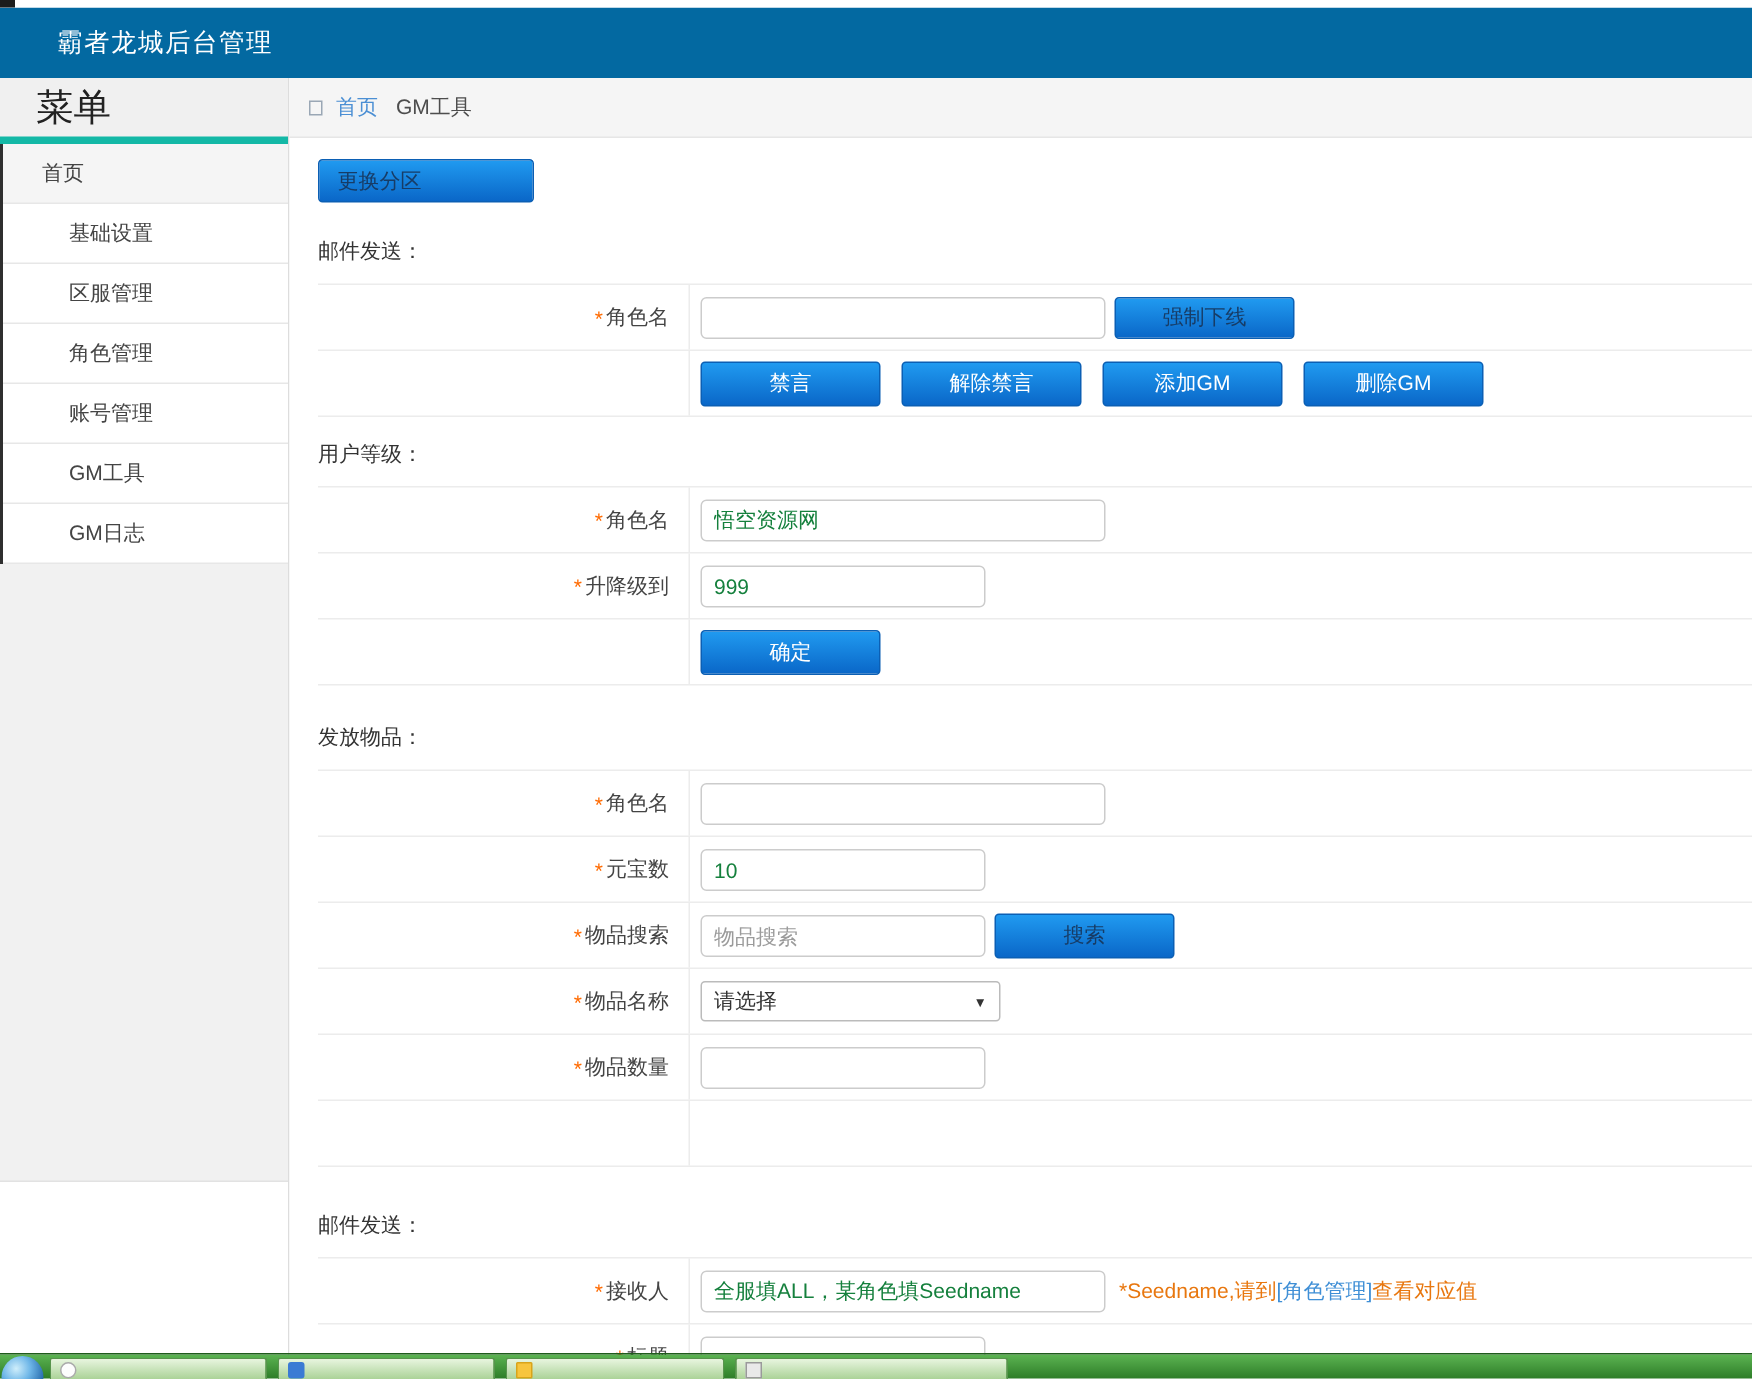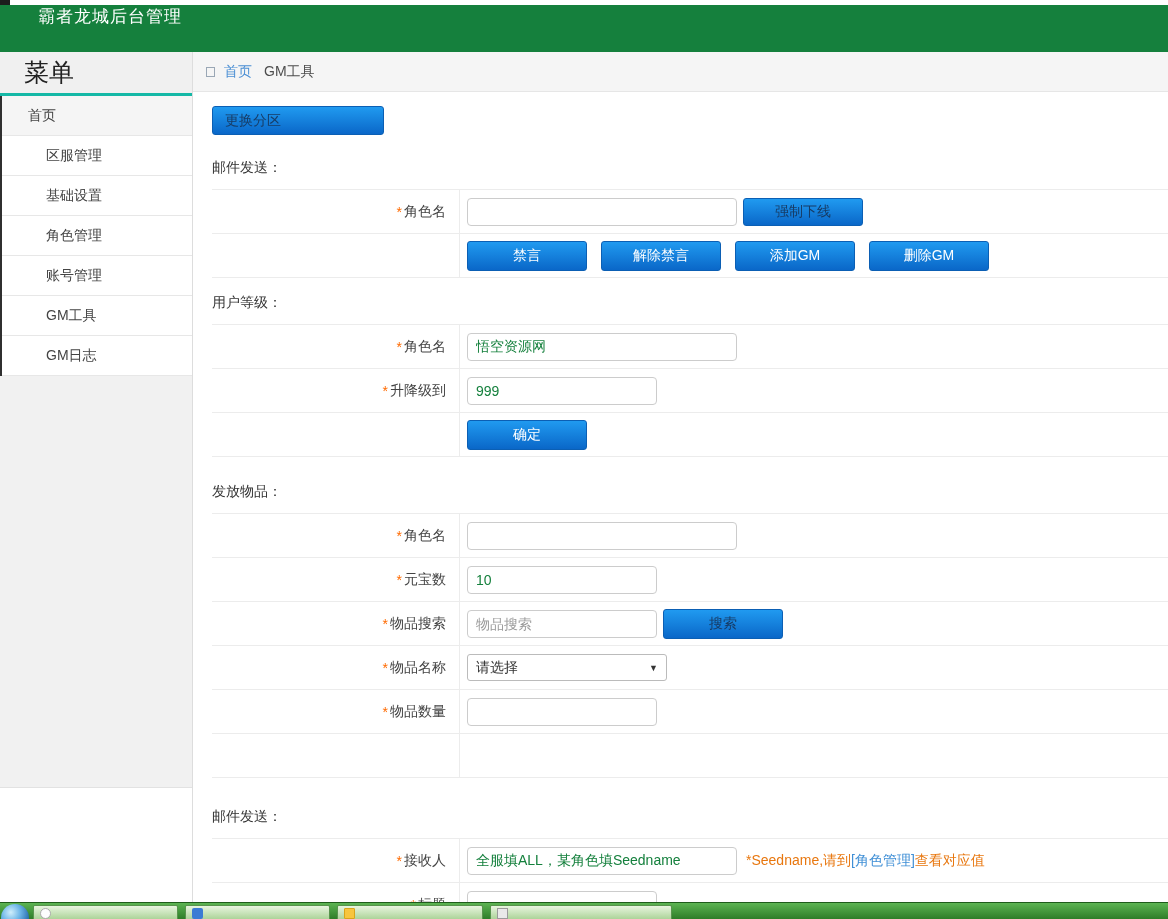--- a/index.html
+++ b/index.html
@@ -2,28 +2,28 @@
 <html><head>
 <meta charset="utf-8">
 <style>
   * { margin:0; padding:0; box-sizing:border-box; }
   html,body { width:1168px; height:919px; overflow:hidden; background:#fff;
     font-family:"Liberation Sans","DejaVu Sans",sans-serif; }
 
   .top-strip { height:5px; background:#fff; position:relative; }
   .top-strip .corner-mark { position:absolute; left:0; top:0; width:10px; height:5px; background:#1c1c1c; }
 
-  .app-header { height:47px; background:#15803d; display:flex; align-items:flex-start; }
+  .app-header { height:47px; background:#0369a1; display:flex; align-items:center; }
   .app-title { color:#ffffff; font-size:17px; padding-left:38px; letter-spacing:1px; }
 
   .layout { display:flex; height:867px; }
 
   
   .sidebar { width:193px; flex:0 0 193px; border-right:1px solid #ddd; background:#fff; }
-  .menu-header { height:44px; background:#f0f0f0; border-bottom:3px solid #14b8a6;
+  .menu-header { height:44px; background:#f0f0f0; border-bottom:5px solid #14b8a6;
     display:flex; align-items:center; padding-left:24px; font-size:25px; color:#222; }
   .menu-list { border-left:2px solid #2f2f2f; }
   .menu-item { height:40px; display:flex; align-items:center; font-size:14px; color:#444;
     border-bottom:1px solid #e7e7e7; background:#fff; cursor:pointer; }
   .menu-item.top { background:#f5f5f5; padding-left:26px; }
   .menu-item.sub { padding-left:44px; }
   .sidebar-filler { height:412px; background:#f1f1f1; border-bottom:1px solid #e2e2e2; }
 
   
   .main { flex:1; display:flex; flex-direction:column; background:#fff; }
@@ -32,21 +32,21 @@
   .home-square { width:9px; height:10px; border:1px solid #9aa7b5; margin-right:9px; }
   .crumb-home { color:#4b8fd4; text-decoration:none; margin-right:12px; cursor:pointer; }
   .crumb-current { color:#4d4d4d; }
 
   .content { flex:1; padding:14px 0 0 19px; overflow:hidden; }
 
   .btn { display:inline-flex; align-items:center; justify-content:center;
     min-width:120px; height:30px; border:1px solid #0b5fb4; border-radius:3px;
     background:linear-gradient(#209af0,#0a67c8); color:#fff; font-size:14px; cursor:pointer; }
   .btn.dark-text { color:#173c66; }
-  .btn.partition { width:172px; height:29px; justify-content:flex-start; padding-left:12px; }
+  .btn.partition { width:144px; height:29px; justify-content:flex-start; padding-left:12px; }
   .btn.force { height:28px; margin-left:6px; }
 
   .section-title { font-size:14px; color:#333; margin:24px 0 12px 0; }
   .form-table { border-top:1px solid #ececec; margin-right:0; }
   .form-row { display:flex; align-items:center; border-bottom:1px solid #ececec; min-height:44px; }
   .label-cell { width:248px; flex:0 0 248px; text-align:right; padding-right:13px;
     font-size:14px; color:#444; border-right:1px solid #ececec; align-self:stretch;
     display:flex; align-items:center; justify-content:flex-end; }
   .req { color:#ff6a00; font-style:normal; margin-right:2px; }
   .field-cell { display:flex; align-items:center; padding-left:7px; }
@@ -95,24 +95,24 @@
 
 <div class="layout">
 
   <div class="sidebar">
     <div class="menu-header">菜单</div>
     <div class="menu-list">
       <div class="menu-item top">
         <span>首页</span>
       </div>
       <div class="menu-item sub">
+        <span>基础设置</span>
+      </div>
+      <div class="menu-item sub">
         <span>区服管理</span>
-      </div>
-      <div class="menu-item sub">
-        <span>基础设置</span>
       </div>
       <div class="menu-item sub">
         <span>角色管理</span>
       </div>
       <div class="menu-item sub">
         <span>账号管理</span>
       </div>
       <div class="menu-item sub">
         <span>GM工具</span>
       </div>

